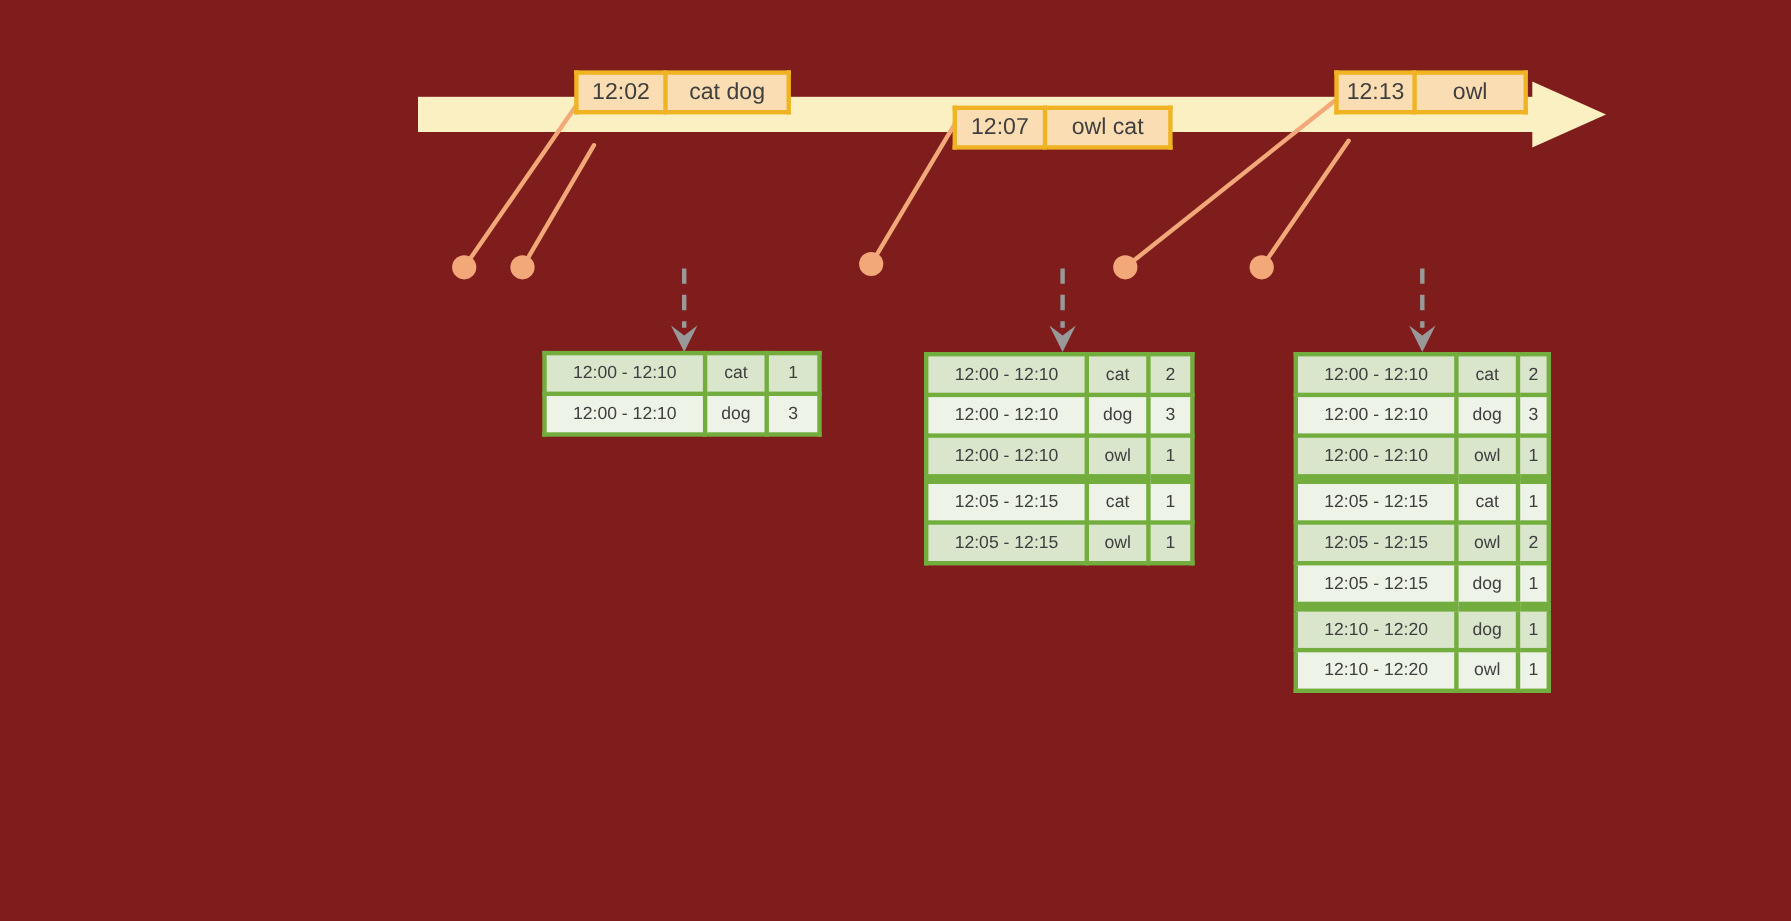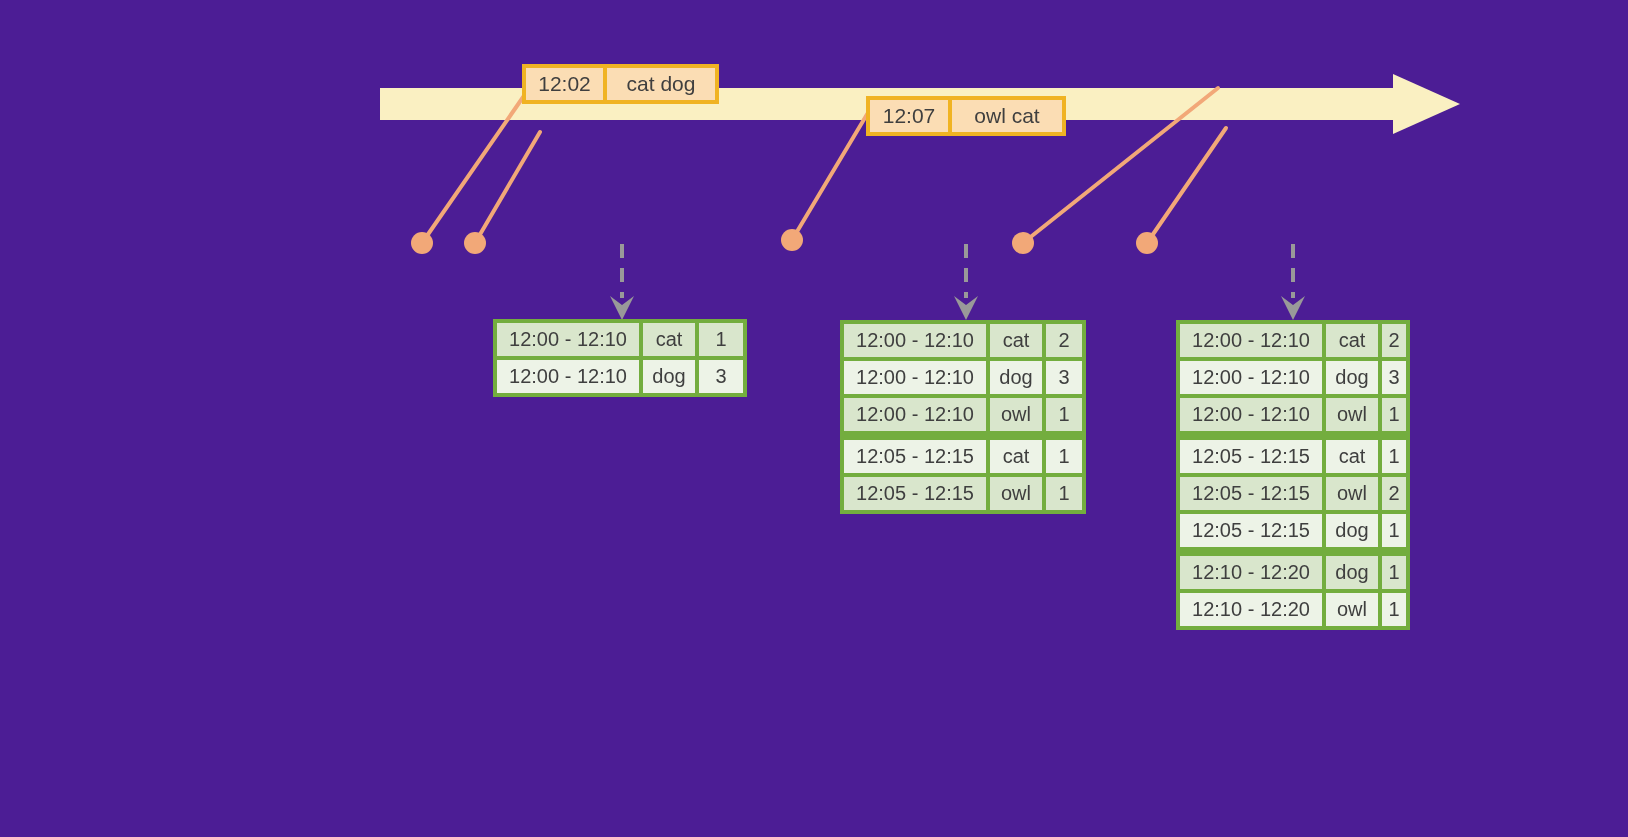--- a/index.html
+++ b/index.html
@@ -1,37 +1,37 @@
 <!DOCTYPE html>
 <html><head>
 <meta charset="utf-8">
 <style>
   html,body{margin:0;padding:0;background:#000;}
   .canvas{
-    position:relative;width:1628px;height:837px;background:#4c1d95;
+    position:relative;width:1628px;height:837px;background:#7f1d1d;
     overflow:hidden;font-family:"Liberation Sans",sans-serif;
   }
   svg.layer{position:absolute;left:0;top:0;}
 
   table{position:absolute;border-collapse:collapse;table-layout:fixed;}
   td{padding:0;text-align:center;vertical-align:middle;color:#3F3F3F;}
 
   
   .event td{border:4px solid #F0B323;font-size:21px;height:32px;}
   .event tr:nth-child(odd)  td{background:#FBDDB4;}
   .event tr:nth-child(even) td{background:#FDF3E3;}
   .e1 .tc{width:77px}.e1 .wc{width:108px}
   .e2 .tc{width:78px}.e2 .wc{width:110px}
   .e3 .tc{width:67px}.e3 .wc{width:97px}
   .e1{left:522px;top:64px}
   .e2{left:866px;top:96px}
   .e3{left:1213px;top:64px}
 
   
-  .result td{border:4px solid #73AD3E;font-size:20px;height:33px;}
+  .result td{border:4px solid #73AD3E;font-size:16px;height:33px;}
   .result tr:nth-child(odd)  td{background:#D9E6CC;}
   .result tr:nth-child(even) td{background:#EDF3E7;}
   .result .win{width:142px}
   .result .word{width:52px}
   .r1 .cnt{width:44px}.r2 .cnt{width:36px}.r3 .cnt{width:24px}
   .r1{left:493px;top:319px}
   .r2{left:840px;top:320px}
   .r3{left:1176px;top:320px}
   tr.sep td{border-top-width:9px;}
 </style>
@@ -86,20 +86,24 @@
     <tbody>
       <tr>
         <td class="tc">12:07</td>
         <td class="wc">owl cat</td>
       </tr>
     </tbody>
   </table>
 
   <table class="event e3">
     <tbody>
+      <tr>
+        <td class="tc">12:13</td>
+        <td class="wc">owl</td>
+      </tr>
     </tbody>
   </table>
 
   <table class="result r1">
     <tbody>
       <tr>
         <td class="win">12:00 - 12:10</td>
         <td class="word">cat</td>
         <td class="cnt">1</td>
       </tr>

